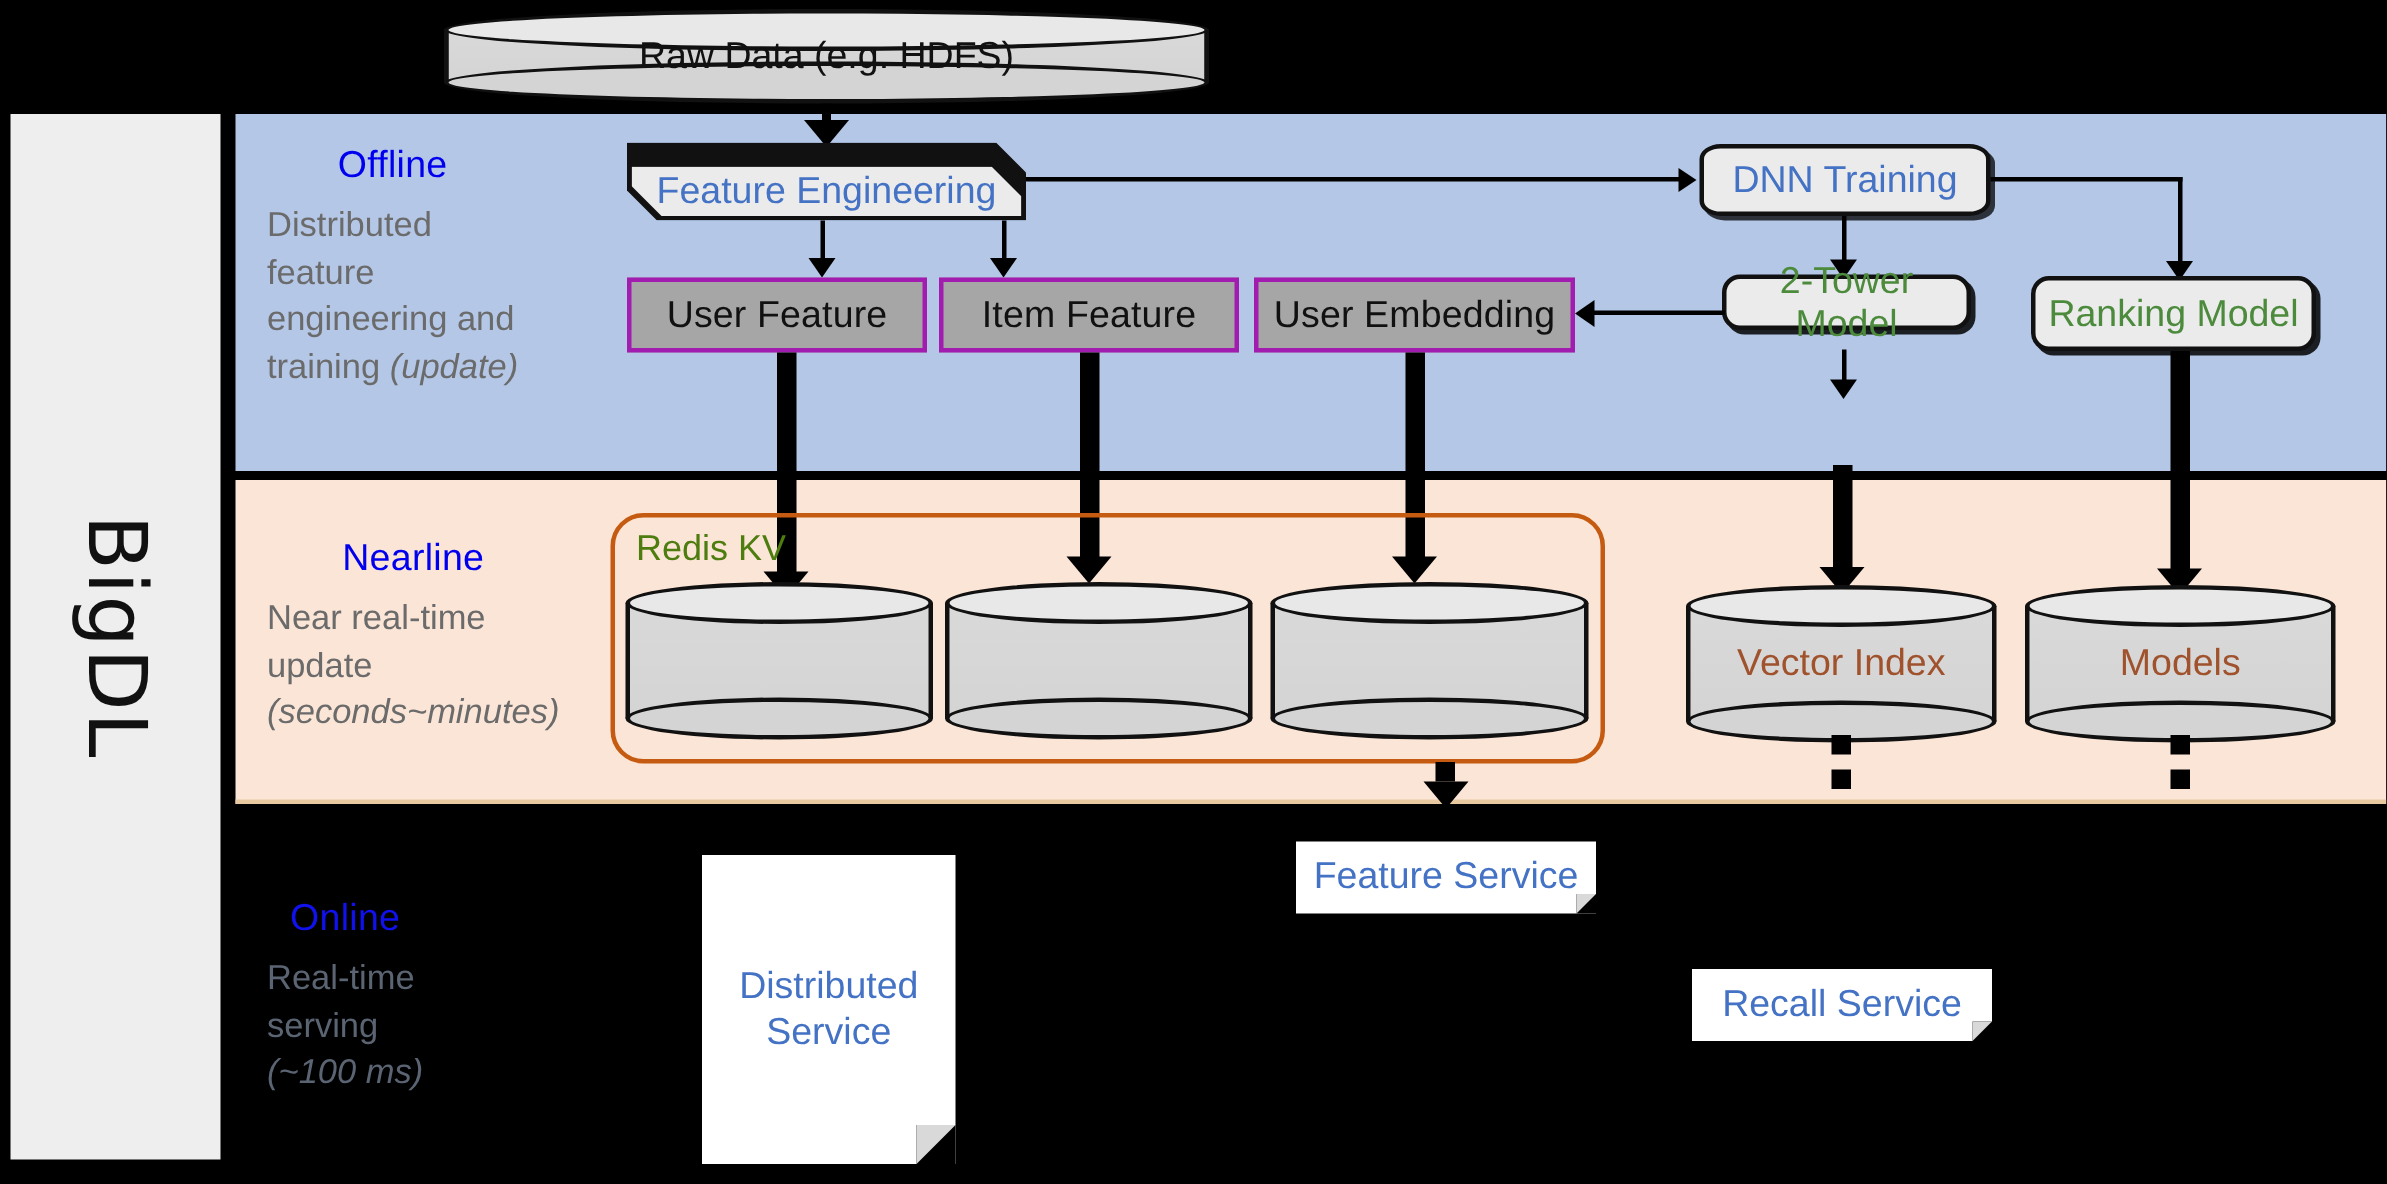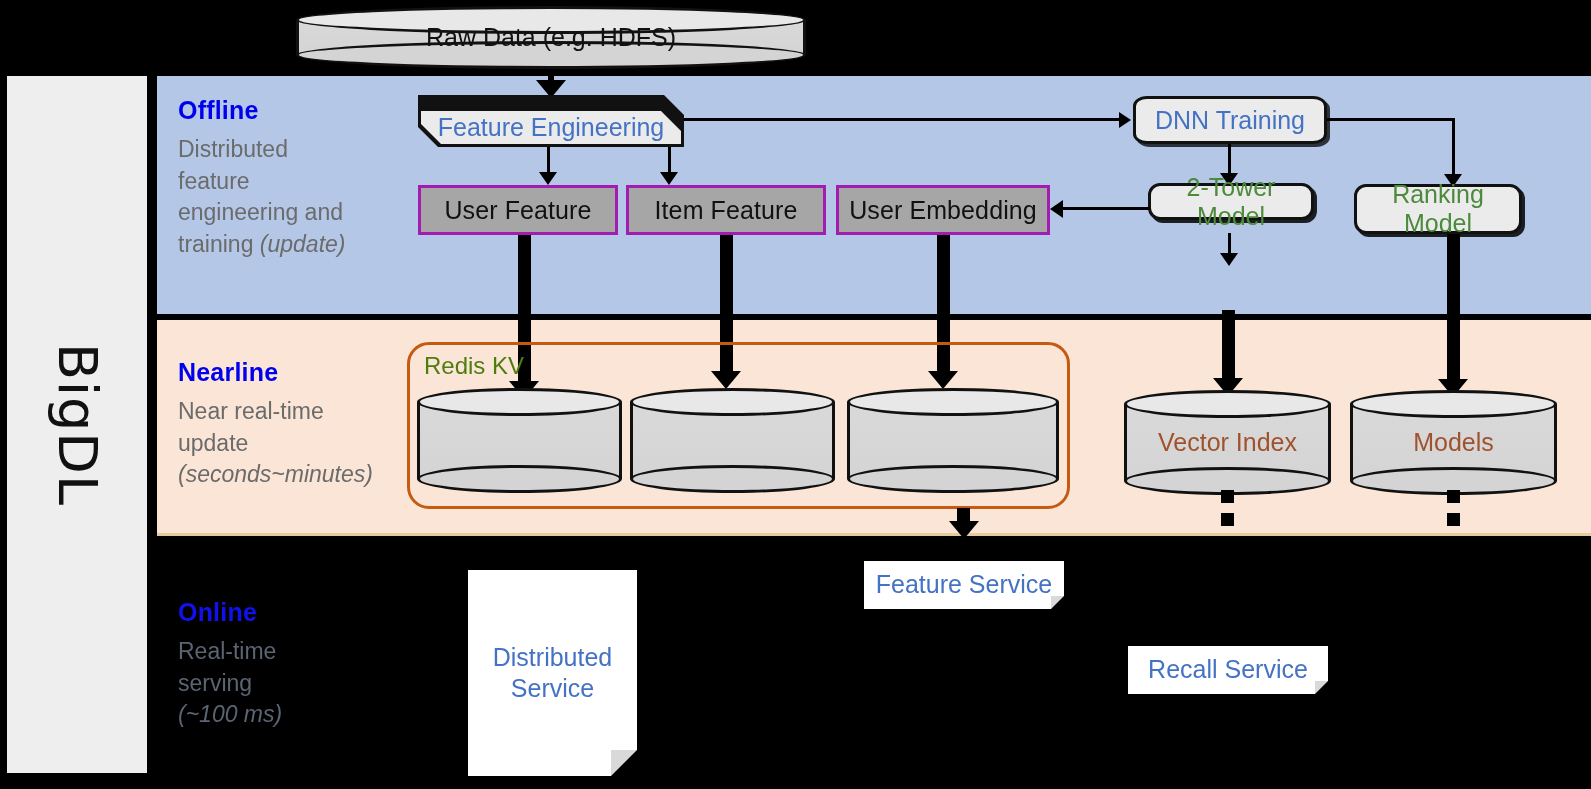--- a/index.html
+++ b/index.html
@@ -21,21 +21,21 @@
   #rail-label{
     position:absolute;left:0;top:0;width:140px;height:697px;
     display:flex;align-items:center;justify-content:center;
     color:#111;font-size:54px;letter-spacing:1px;
     font-family:"DejaVu Sans",sans-serif;
   }
   #rail-label span{transform:rotate(90deg);white-space:nowrap;display:block;}
 
   
   .caption{position:absolute;}
-  .cap-title{color:#0000ee;font-size:25px;font-weight:700;letter-spacing:.2px;margin-bottom:9px;}
+  .cap-title{color:#0000ee;font-size:25px;font-weight:400;letter-spacing:.2px;margin-bottom:9px;text-align:center;}
   .cap-sub{color:#6b6b6b;font-size:23px;line-height:1.37;max-width:225px;}
   .cap-sub .it{font-style:italic;}
   #cap-offline{left:178px;top:96px;}
   #cap-nearline{left:178px;top:358px;}
   #cap-online{left:178px;top:598px;}
   #cap-online .cap-title{color:#1111ee;}
   #cap-online .cap-sub{color:#5b6472;}
 
   
   .node{position:absolute;display:flex;align-items:center;justify-content:center;text-align:center;box-sizing:border-box;}
@@ -211,21 +211,21 @@
   <div class="node greybox" style="left:626px;top:185px;width:200px;height:50px;">
     <span>Item Feature</span>
   </div>
   <div class="node greybox" style="left:836px;top:185px;width:214px;height:50px;">
     <span>User Embedding</span>
   </div>
 
   <div class="node modelbox" style="left:1148px;top:183px;width:166px;height:37px;">
     <span>2-Tower Model</span>
   </div>
-  <div class="node modelbox" style="left:1354px;top:184px;width:168px;height:50px;">
+  <div class="node modelbox" style="left:1354px;top:184px;width:190px;height:50px;">
     <span>Ranking Model</span>
   </div>
 
   <div class="ln" style="left:1062px;top:207px;width:88px;height:3px;"></div>
   <div class="arrowhead ah-left" style="left:1050px;top:200px;"></div>
 
   <div class="ln" style="left:1228px;top:233px;width:3px;height:27px;"></div>
   <div class="arrowhead ah-down" style="left:1220px;top:253px;"></div>
 
 

